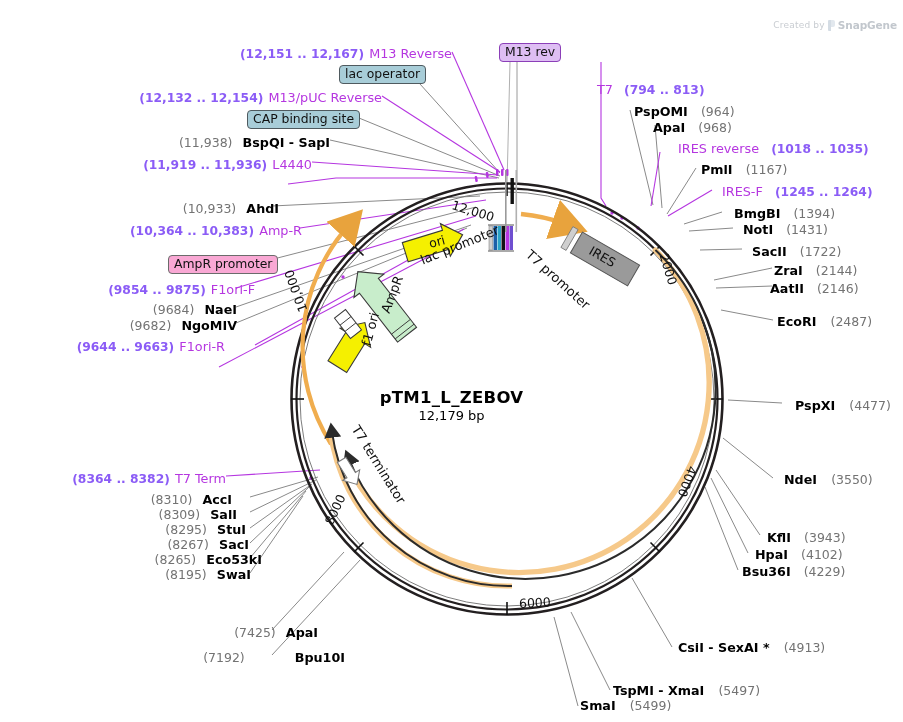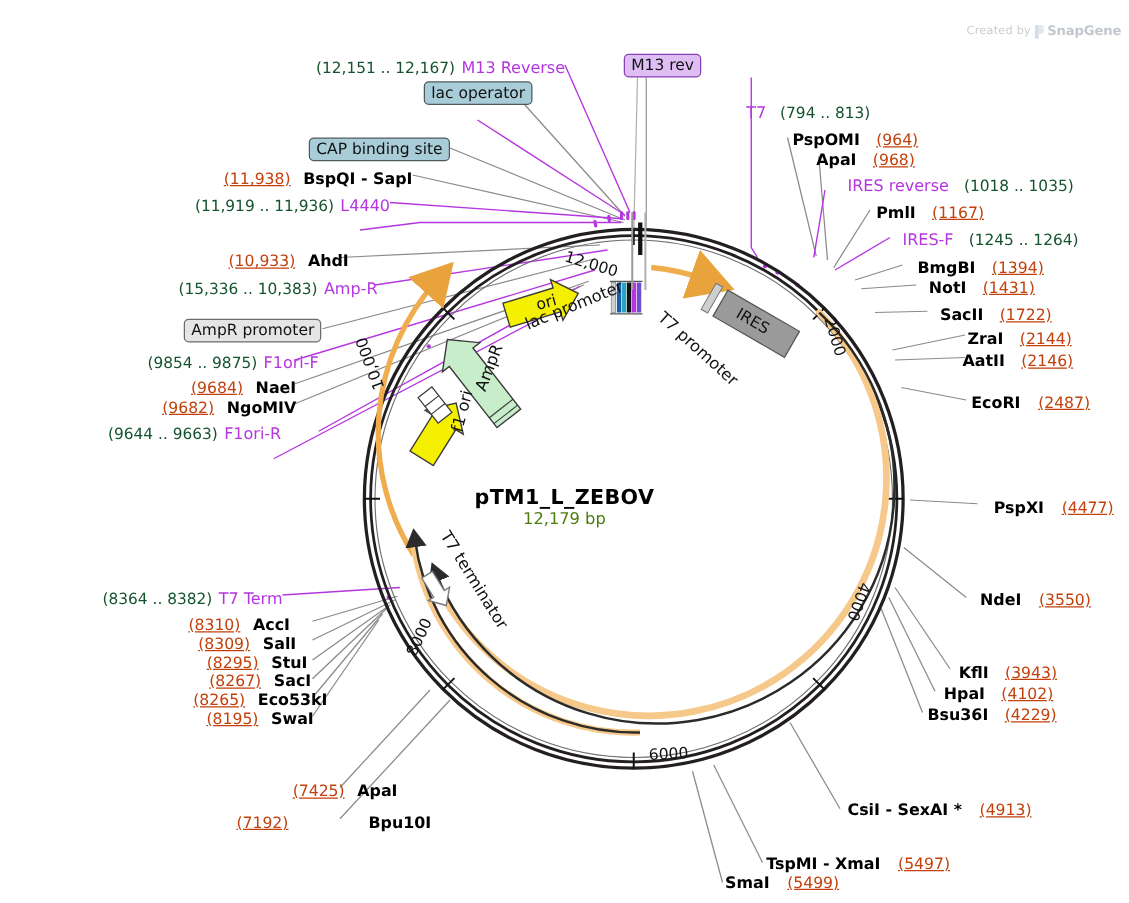--- a/index.html
+++ b/index.html
@@ -18,44 +18,44 @@
     display:flex;align-items:center;gap:3px;white-space:nowrap;
   }
   .watermark .wm-brand{font-weight:700;color:#c2c7cd;font-size:10.5px;letter-spacing:-.1px;}
   .wm-flag{display:inline-block;width:7px;height:11px;position:relative;}
   .wm-flag:before{content:"";position:absolute;left:0;top:0;width:3px;height:11px;background:#d4dce4;border-radius:1px 0 0 1px;}
   .wm-flag:after{content:"";position:absolute;left:3px;top:0;width:4px;height:7px;background:#e2e8ee;border-radius:0 2px 2px 0;}
 
   
   .lbl{position:absolute;white-space:nowrap;line-height:1;}
   .lbl.r{transform:translateX(-100%);}           
-  .pos{font-size:12.5px;color:#c2410c;font-weight:400;text-decoration:underline;}
+  .pos{font-size:12.5px;color:#737373;font-weight:400;}
   .enz{font-size:12.7px;color:#000000;font-weight:700;}
   .purple{color:#b536e0;font-size:12.8px;font-weight:400;}
-  .purple-pos{color:#14532d;font-size:12.3px;font-weight:400;}
+  .purple-pos{color:#8b5cf6;font-size:12.3px;font-weight:700;}
 
   
   .boxed{
     position:absolute;white-space:nowrap;
     font-size:12.4px;color:#111;line-height:1;
     padding:2px 5px 3px 5px;border-radius:4px;
     border:1px solid #5d5d5d;background:#ffffff;
   }
   .boxed.teal{background:#a8cdd8;border-color:#4f5a5f;}
   .boxed.violet{background:#debef3;border-color:#8b3fb8;}
-  .boxed.plain{background:#e5e5e5;border-color:#6b6b6b;}
+  .boxed.plain{background:#f9a8d4;border-color:#6b6b6b;margin-left:21px;}
 
   
   .plasmid-title{
     position:absolute;left:0;right:0;text-align:center;
     font-size:16.5px;font-weight:700;color:#000;letter-spacing:.3px;
   }
   .plasmid-bp{
     position:absolute;left:0;right:0;text-align:center;
-    font-size:13px;font-weight:400;color:#4d7c0f;
+    font-size:13px;font-weight:400;color:#000000;
   }
 
   
   .arcname{
     position:absolute;white-space:nowrap;font-size:13px;color:#111;
     transform-origin:0 50%;line-height:1;
   }
   .ticknum{
     position:absolute;white-space:nowrap;font-size:12.5px;color:#111;
     transform-origin:0 50%;line-height:1;
@@ -267,41 +267,45 @@
 
   <div class="boxed violet" style="left:499px;top:43px;">M13 rev</div>
 
   <div class="lbl r" style="left:452px;top:45px;">
     <span class="purple-pos">(12,151 .. 12,167)</span>
     <span class="purple">M13 Reverse</span>
   </div>
 
   <div class="boxed teal" style="left:339px;top:65px;">lac operator</div>
 
+  <div class="lbl r" style="left:382px;top:89px;">
+    <span class="purple-pos">(12,132 .. 12,154)</span>
+    <span class="purple">M13/pUC Reverse</span>
+  </div>
 
   <div class="boxed teal" style="left:247px;top:110px;">CAP binding site</div>
 
   <div class="lbl r" style="left:330px;top:134px;">
     <span class="pos">(11,938)</span>
     <span class="enz" style="margin-left:5px;">BspQI  -  SapI</span>
   </div>
 
   <div class="lbl r" style="left:312px;top:156px;">
     <span class="purple-pos">(11,919 .. 11,936)</span>
     <span class="purple">L4440</span>
   </div>
 
 
   <div class="lbl r" style="left:279px;top:200px;">
     <span class="pos">(10,933)</span>
     <span class="enz" style="margin-left:5px;">AhdI</span>
   </div>
 
   <div class="lbl r" style="left:302px;top:222px;">
-    <span class="purple-pos">(15,336 .. 10,383)</span>
+    <span class="purple-pos">(10,364 .. 10,383)</span>
     <span class="purple">Amp-R</span>
   </div>
 
   <div class="boxed plain" style="left:147px;top:255px;">AmpR promoter</div>
 
   <div class="lbl r" style="left:255px;top:281px;">
     <span class="purple-pos">(9854 .. 9875)</span>
     <span class="purple">F1ori-F</span>
   </div>
 
@@ -356,21 +360,21 @@
     <span class="enz" style="margin-left:5px;">SwaI</span>
   </div>
 
   <div class="lbl r" style="left:318px;top:624px;">
     <span class="pos">(7425)</span>
     <span class="enz" style="margin-left:5px;">ApaI</span>
   </div>
 
   <div class="lbl r" style="left:345px;top:649px;">
     <span class="pos">(7192)</span>
-    <span class="enz" style="margin-left:19px;padding-left:40px;">Bpu10I</span>
+    <span class="enz" style="margin-left:5px;padding-left:40px;">Bpu10I</span>
   </div>
 
   <div class="lbl" style="left:597px;top:81px;">
     <span class="purple">T7</span>
     <span class="purple-pos" style="margin-left:6px;">(794 .. 813)</span>
   </div>
 
   <div class="lbl" style="left:634px;top:103px;">
     <span class="enz">PspOMI</span>
     <span class="pos" style="margin-left:8px;">(964)</span>

